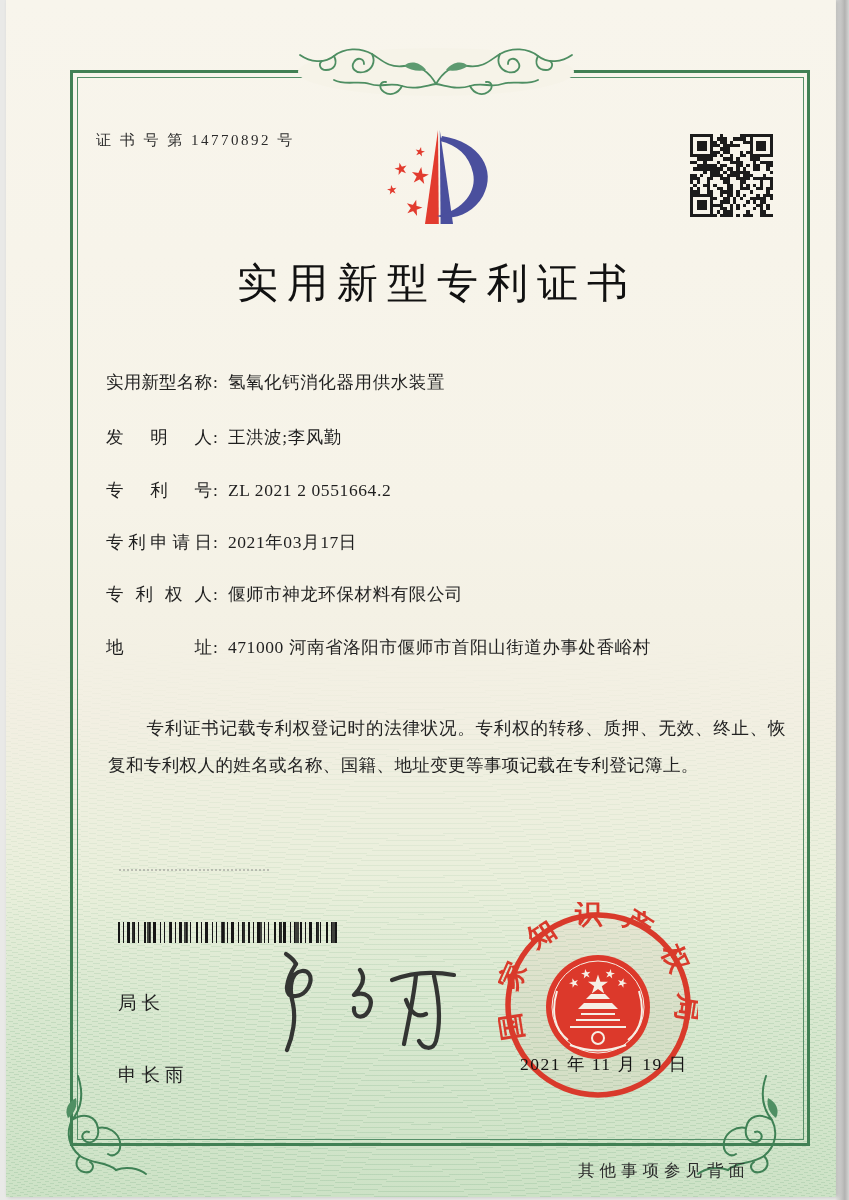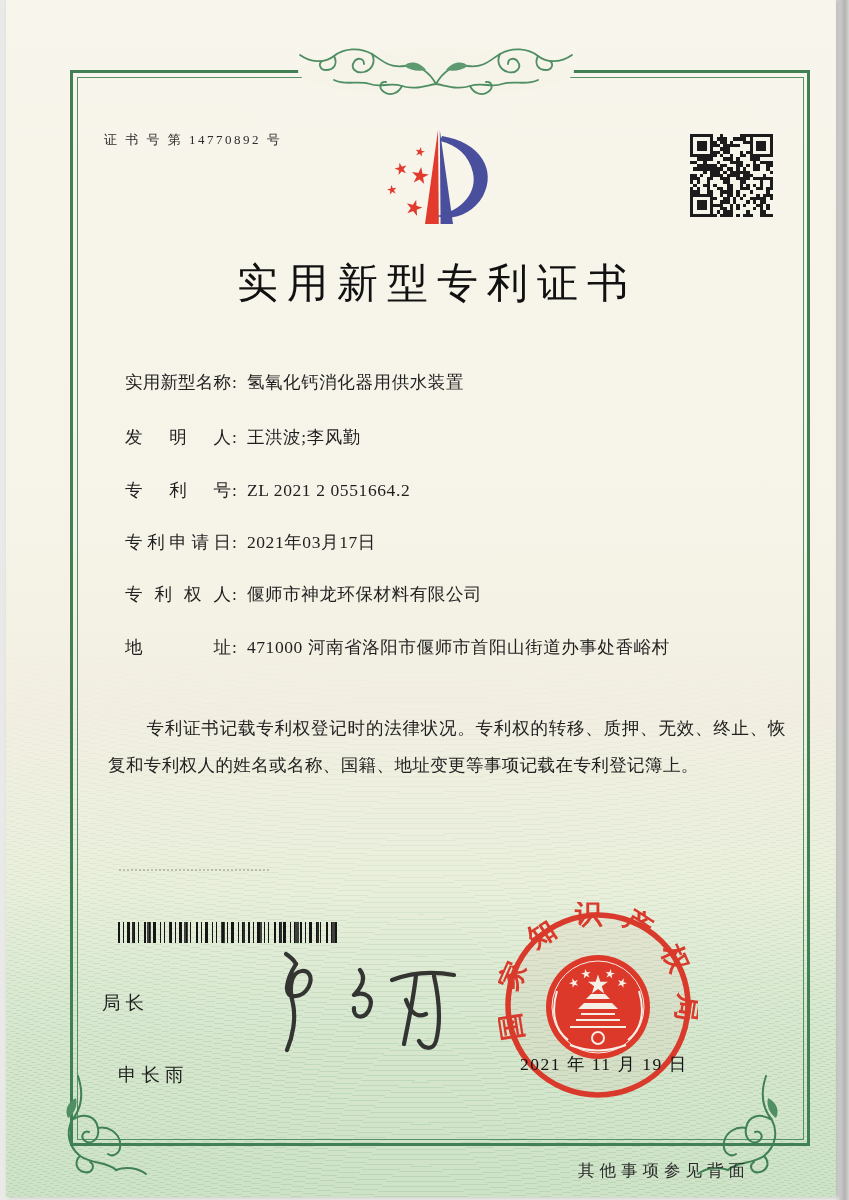--- a/index.html
+++ b/index.html
@@ -13,47 +13,47 @@
     background:linear-gradient(to right,rgba(0,0,0,0),rgba(90,90,90,.38) 70%,rgba(150,150,150,.25));}
   
   .waves{position:absolute;left:0;right:0;top:640px;bottom:0;pointer-events:none;
     background:repeating-radial-gradient(160% 95% at 50% 185%,rgba(255,255,255,0) 0 5px,rgba(116,172,129,.22) 5px 6.2px);
     -webkit-mask-image:linear-gradient(to bottom,transparent,rgba(0,0,0,.55) 45%,#000 72%);
             mask-image:linear-gradient(to bottom,transparent,rgba(0,0,0,.55) 45%,#000 72%);}
   
   .frame{position:absolute;left:64px;top:70px;width:734px;height:1070px;border:3px solid #418054;}
   .frame::after{content:"";position:absolute;inset:3.5px;border:1.5px solid #569069;}
   
-  .cert-no{position:absolute;left:98px;top:131px;font-size:13px;color:#2b2b2b;letter-spacing:2.5px;}
+  .cert-no{position:absolute;left:90px;top:131px;font-size:15px;color:#2b2b2b;letter-spacing:2.5px;}
   .logo{position:absolute;left:368px;top:128px;width:130px;height:104px;}
   .qr{position:absolute;left:684px;top:134px;width:83px;height:83px;display:grid;
       grid-template-columns:repeat(25,1fr);grid-template-rows:repeat(25,1fr);}
   .qr span{background:transparent;}
   .qr span.on{background:#1c1c1c;}
   .title{position:absolute;left:64px;top:256px;width:734px;text-align:center;
     font-size:41px;font-weight:400;color:#111;letter-spacing:9px;}
   
-  .row{position:absolute;left:119px;font-size:17.5px;color:#1f1f1f;white-space:nowrap;}
+  .row{position:absolute;left:100px;font-size:17.5px;color:#1f1f1f;white-space:nowrap;}
   .lab{display:inline-block;width:106px;text-align:justify;text-align-last:justify;}
   .colon{display:inline-block;margin:0 10px 0 1px;}
   .val{letter-spacing:.6px;}
   .grant2{position:absolute;left:444px;top:0;}
   
   .body-text{position:absolute;left:102px;top:710px;width:678px;font-size:17.5px;
     line-height:37px;color:#222;text-align:justify;letter-spacing:.4px;}
   .body-text p{margin:0;text-indent:2.2em;}
   .microline{position:absolute;left:113px;top:869px;width:150px;height:2px;
     background:repeating-linear-gradient(90deg,rgba(130,130,130,.45) 0 2px,transparent 2px 4px);}
   
   .barcode{position:absolute;left:112px;top:922px;width:219px;height:21px;
     background-image:
       repeating-linear-gradient(90deg,#161616 0 2px,transparent 2px 5px,#161616 5px 6px,transparent 6px 9px,#161616 9px 12px,transparent 12px 16px,#161616 16px 17px,transparent 17px 20px,#161616 20px 21px,transparent 21px 26px),
       repeating-linear-gradient(90deg,transparent 0 14px,rgba(22,22,22,.9) 14px 16px,transparent 16px 29px,rgba(22,22,22,.8) 29px 33px,transparent 33px 37px);}
   
-  .director-title{position:absolute;left:96px;top:990px;font-size:18.5px;color:#222;letter-spacing:5px;
+  .director-title{position:absolute;left:112px;top:990px;font-size:18.5px;color:#222;letter-spacing:5px;
     font-family:"Liberation Sans","DejaVu Sans",sans-serif;}
   .director-name{position:absolute;left:112px;top:1026px;font-size:18.5px;color:#222;letter-spacing:5px;
     font-family:Liberation Sans, sans-serif;margin-top:36px;}
   .signature{position:absolute;left:250px;top:944px;width:215px;height:115px;}
   .seal{position:absolute;left:492px;top:902px;width:200px;height:200px;}
   .seal-date{position:absolute;left:514px;top:1052px;font-size:17.5px;color:#141414;letter-spacing:1.5px;z-index:5;}
   .page-info{position:absolute;left:64px;top:1110px;width:680px;text-align:center;
     font-size:15.5px;color:#2a2a2a;letter-spacing:2px;}
   .back-note{position:absolute;left:64px;top:1160px;width:680px;text-align:right;
     font-size:16.5px;color:#2a2a2a;letter-spacing:5px;}

